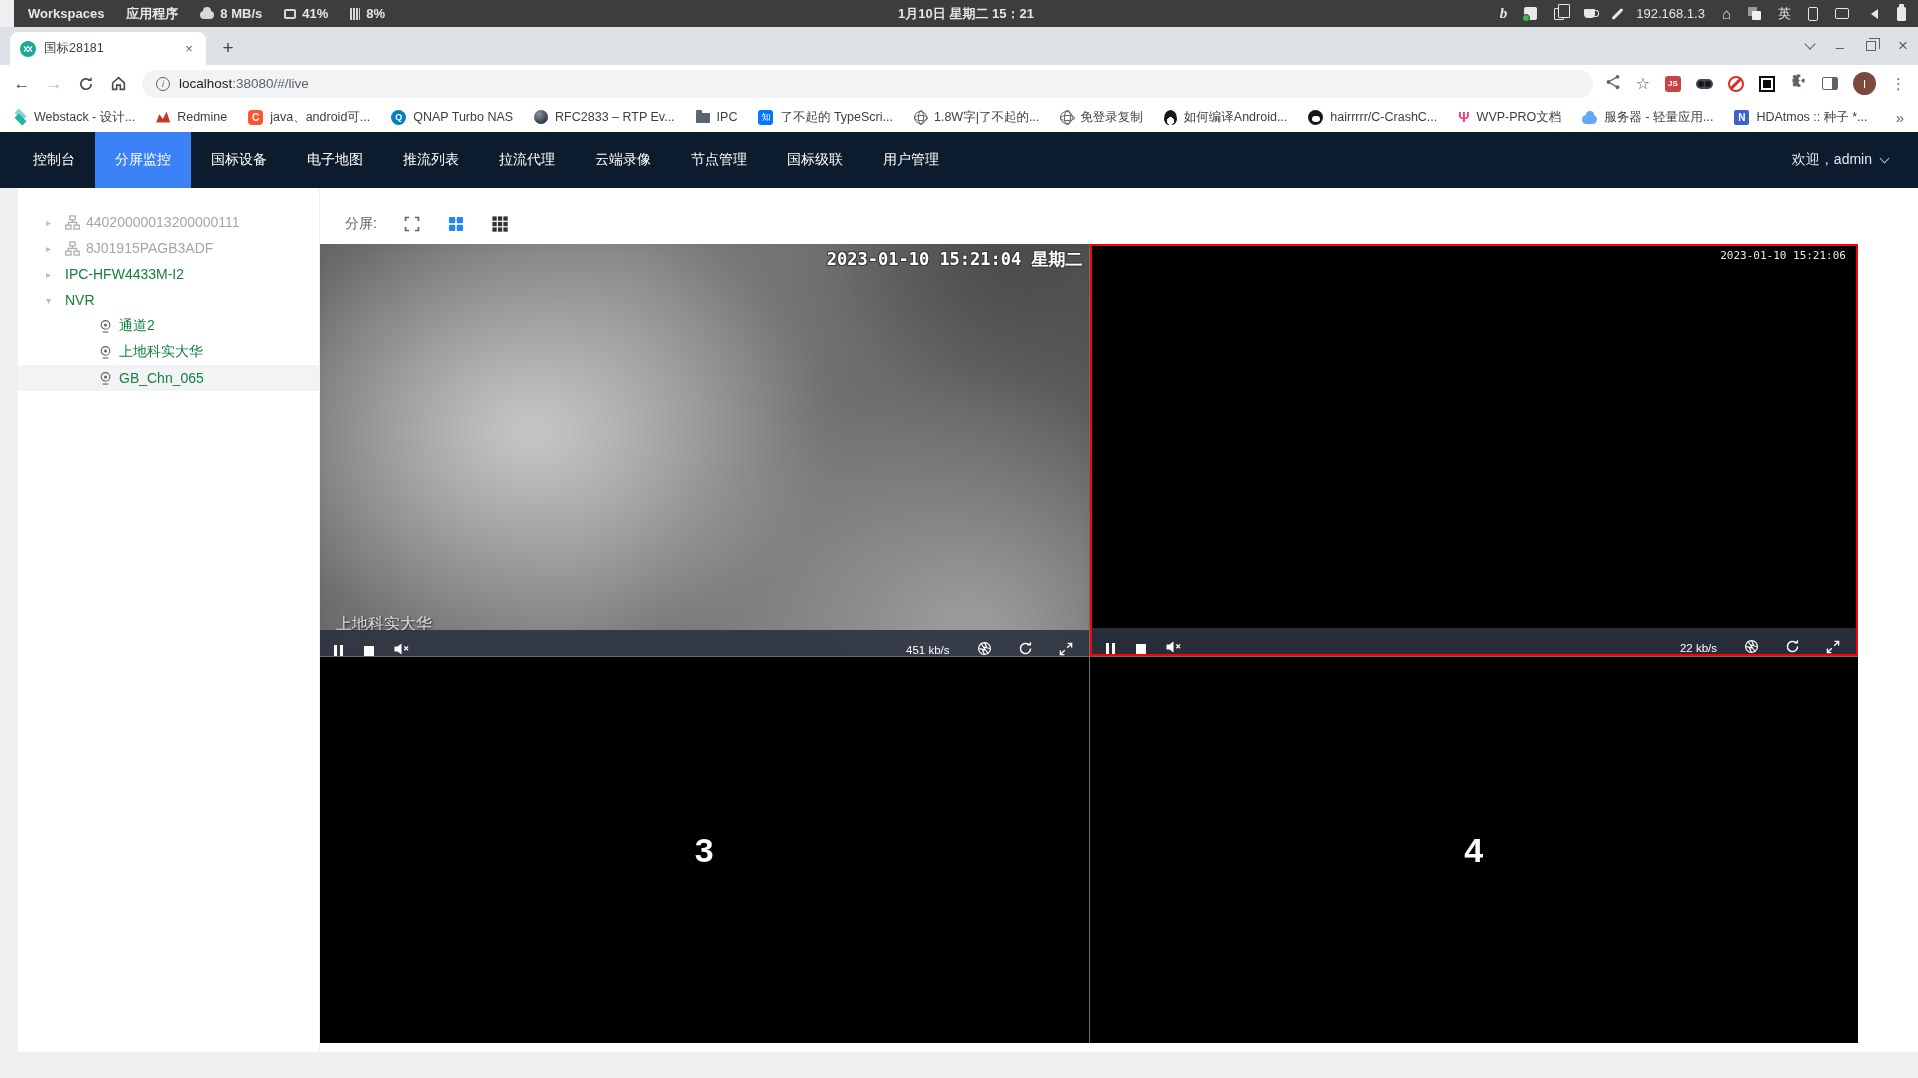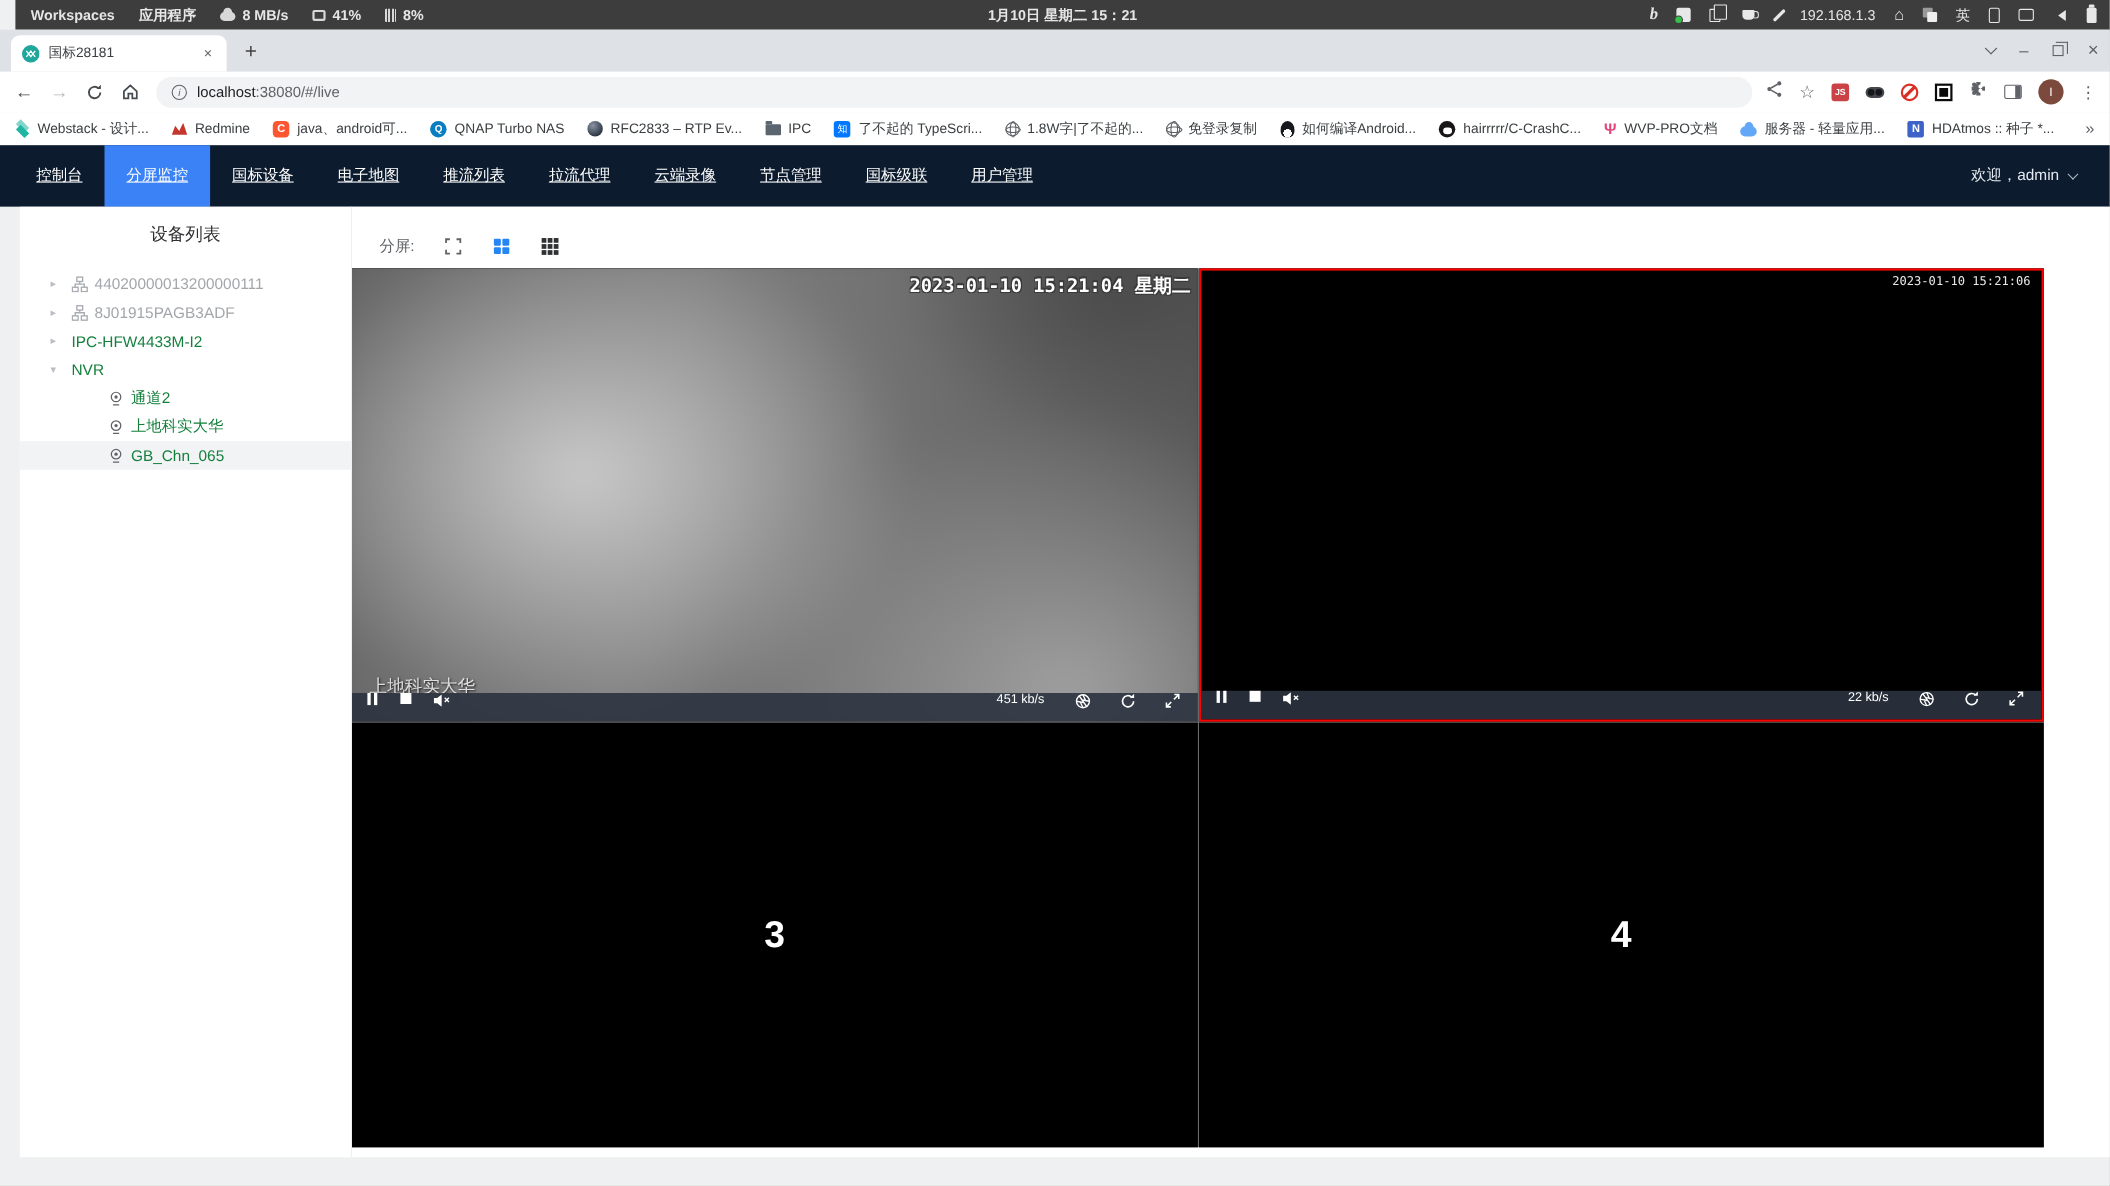--- a/index.html
+++ b/index.html
@@ -99,21 +99,21 @@
   .bm-github { width:15px; height:15px; border-radius:50%; background:#181616; position:relative; }
   .bm-github::after { content:''; position:absolute; left:3.5px; top:6px; width:8px; height:6px; background:#fff; border-radius:3px 3px 46% 46%; }
   .bm-wvp { color:#e8427c; font-size:14px; font-weight:bold; line-height:1; }
   .bm-cloudb { width:15px; height:9px; background:#62a8f7; border-radius:9px; position:relative; margin-top:4px; }
   .bm-cloudb::before { content:''; position:absolute; left:3.5px; top:-4px; width:8px; height:8px; background:#62a8f7; border-radius:50%; }
   .bm-hdat { width:15px; height:15px; background:#3d63c9; border-radius:2px; color:#fff; font-size:10px; font-weight:bold; display:grid; place-items:center; }
   .bm-more { margin-left:auto; font-size:15px; color:#5f6368; }
 
   
   .navbar { height:56px; background:#0c1b2d; display:flex; align-items:center; color:#fff; font-size:14px; }
-  .navbar ul { display:flex; list-style:none; height:100%; margin-left:13px;text-decoration:underline; }
+  .navbar ul { display:flex; list-style:none; height:100%; margin-left:13px; }
   .navbar li { height:100%; display:flex; align-items:center; padding:0 20px; cursor:pointer; white-space:nowrap; }
   .navbar li.active { background:#3b82f6; }
   .nav-right { margin-left:auto; display:flex; align-items:center; gap:9px; padding-right:30px; color:#e3e8ee; }
   .nav-caret { width:7px; height:7px; border-right:1.5px solid #aeb6c0; border-bottom:1.5px solid #aeb6c0; transform:rotate(45deg); margin-top:-4px; }
 
   
   .main { position:relative; height:890px; background:#eff0f1; }
   .card { position:absolute; left:18px; top:0; right:0; height:864px; background:#fff; display:flex; }
   .sidebar { width:302px; flex:none; border-right:1px solid #f0f0f0; }
   .sb-title { text-align:center; padding-top:15px; font-size:16px; color:#303133; }
@@ -146,21 +146,21 @@
          font-family:"DejaVu Sans Mono","Liberation Mono",monospace;
          text-shadow:-1px -1px 0 #3a3a3a, 1px -1px 0 #3a3a3a, -1px 1px 0 #3a3a3a, 1px 1px 0 #3a3a3a; }
   .ts2 { position:absolute; top:3px; right:10px; z-index:2; color:#e8e8e8; font-size:11px;
          font-family:"DejaVu Sans Mono","Liberation Mono",monospace; }
   .cam-name { position:absolute; left:16px; bottom:21px; z-index:1; color:rgba(255,255,255,.8); font-size:16px;
               text-shadow:1px 1px 2px rgba(0,0,0,.8); }
   .decode-msg { position:absolute; left:50%; top:50%; transform:translate(-50%,-54%); color:#fff;
                 font-size:30px; letter-spacing:6px; white-space:nowrap; }
   .idle-num { position:absolute; left:50%; top:50%; transform:translate(-50%,-50%); color:#fff; font-size:34px; font-weight:bold; }
   .ctrlbar { position:absolute; left:0; right:0; bottom:0; height:26px; background:rgba(43,51,63,.9);
-             display:flex; align-items:flex-start; padding:0 14px; z-index:3; }
+             display:flex; align-items:flex-end; padding:0 14px; z-index:3; }
   .pbtn { display:grid; place-items:center; cursor:pointer; }
   .pause { display:flex; gap:3px; margin-right:21px; }
   .pause i { width:3px; height:11px; background:#fff; display:block; }
   .stopbtn { width:10px; height:10px; background:#fff; margin-right:19px; cursor:pointer; }
   .sp { flex:1; }
   .bitrate { color:#fff; font-size:11.5px; margin-right:27px; }
   .rbtn { margin-right:26px; }
   .rbtn:last-child { margin-right:2px; }
 </style>
 </head>
@@ -340,21 +340,20 @@
     <div class="nav-right">
       <span>欢迎，admin</span>
       <span class="nav-caret"></span>
     </div>
   </div>
 
   <div class="main">
     <div class="card">
 
       <aside class="sidebar">
-        <div class="sb-title">设备列表</div>
         <div class="tree">
           <div class="trow offline">
             <span class="arrow">▸</span>
             <span class="tree-ic">
               <svg width="15" height="15" viewBox="0 0 16 16" fill="none" stroke="#a8abb2" stroke-width="1.3">
                   <rect x="5.2" y="1" width="5.6" height="4.2"></rect>
                   <rect x="0.8" y="10.8" width="5.6" height="4.2"></rect>
                   <rect x="9.6" y="10.8" width="5.6" height="4.2"></rect>
                   <path d="M8 5.2v2.6M3.6 10.8V7.8h8.8v3"></path>
                 </svg>

